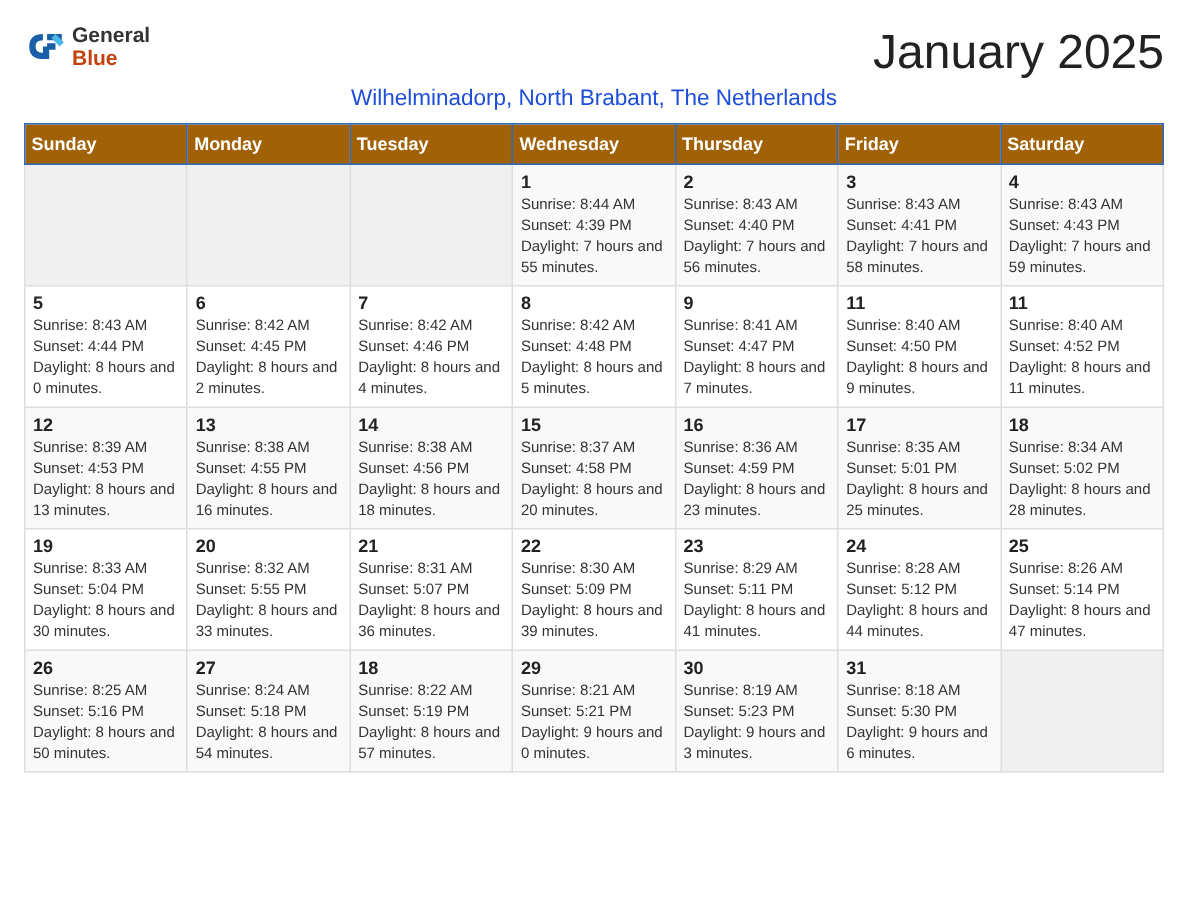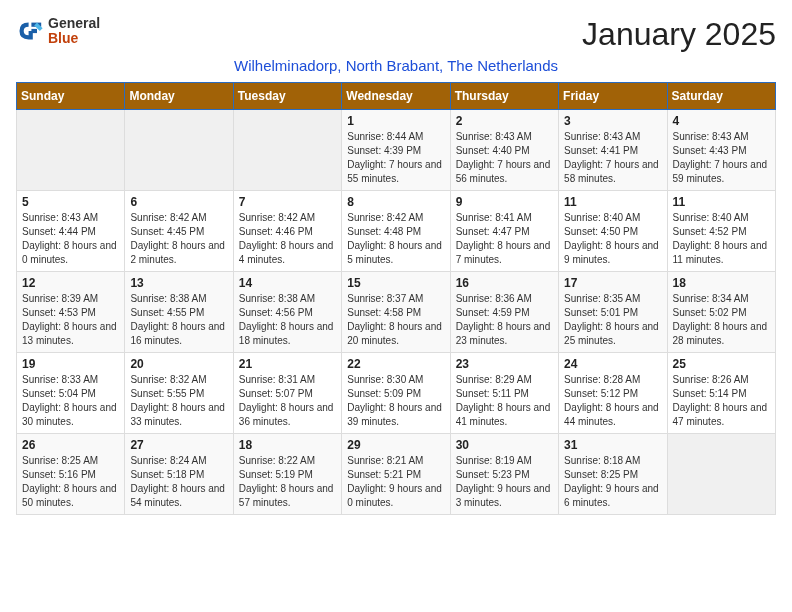--- a/index.html
+++ b/index.html
@@ -382,20 +382,20 @@
         <div class="day-info">
           <span>Sunrise: 8:19 AM</span><br>
           <span>Sunset: 5:23 PM</span><br>
           <span>Daylight: 9 hours and 3 minutes.</span>
         </div>
       </td>
         <td>
         <span class="day-number">31</span>
         <div class="day-info">
           <span>Sunrise: 8:18 AM</span><br>
-          <span>Sunset: 8:25 PM</span><br>
+          <span>Sunset: 5:30 PM</span><br>
           <span>Daylight: 9 hours and 6 minutes.</span>
         </div>
       </td>
         <td class="empty-cell"></td>
       </tr>
     </tbody>
 </table>
 
 </body></html>

